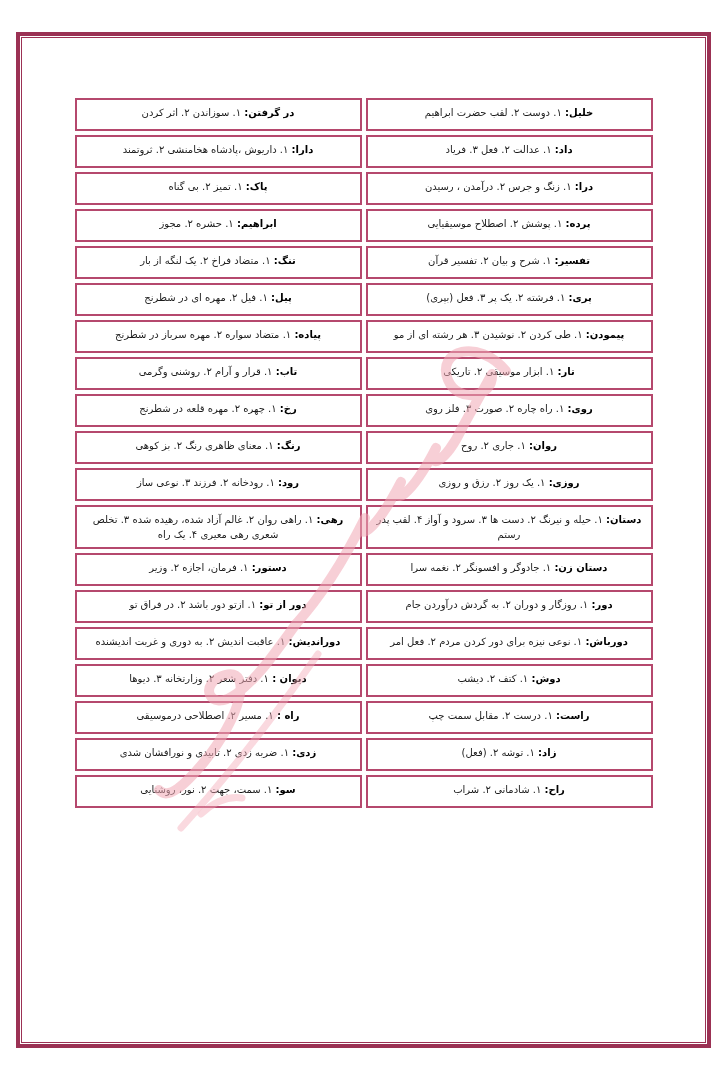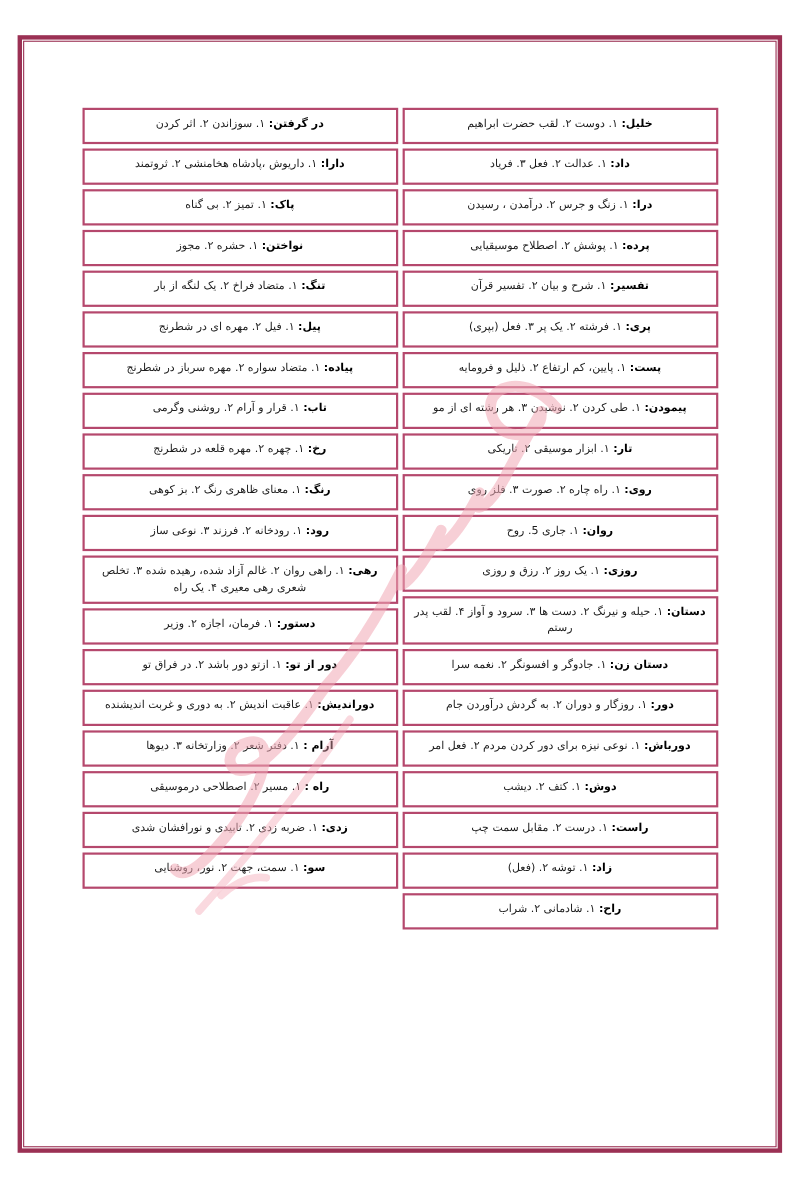--- a/index.html
+++ b/index.html
@@ -74,52 +74,51 @@
     </svg>
 
     <div class="table-area">
       <div class="col" id="col-right">
           <div class="cell"><b>خلیل:</b> <span>۱. دوست ۲. لقب حضرت ابراهیم</span></div>
           <div class="cell"><b>داد:</b> <span>۱. عدالت ۲. فعل ۳. فریاد</span></div>
           <div class="cell"><b>درا:</b> <span>۱. زنگ و جرس ۲. درآمدن ، رسیدن</span></div>
           <div class="cell"><b>پرده:</b> <span>۱. پوشش ۲. اصطلاح موسیقیایی</span></div>
           <div class="cell"><b>تفسیر:</b> <span>۱. شرح و بیان ۲. تفسیر قرآن</span></div>
           <div class="cell"><b>پری:</b> <span>۱. فرشته ۲. یک پر ۳. فعل (بپری)</span></div>
-          <div class="cell"><b>پست:</b> <span>۱. پایین، کم ارتفاع ۲. ذلیل و فرومایه</span></div>
           <div class="cell"><b>پیمودن:</b> <span>۱. طی کردن ۲. نوشیدن ۳. هر رشته ای از مو</span></div>
           <div class="cell"><b>تار:</b> <span>۱. ابزار موسیقی ۲. تاریکی</span></div>
           <div class="cell"><b>روی:</b> <span>۱. راه چاره ۲. صورت ۳. فلز روی</span></div>
-          <div class="cell"><b>روان:</b> <span>۱. جاری 5. روح</span></div>
+          <div class="cell"><b>روان:</b> <span>۱. جاری ۲. روح</span></div>
           <div class="cell"><b>روزی:</b> <span>۱. یک روز ۲. رزق و روزی</span></div>
           <div class="cell"><b>دستان:</b> <span>۱. حیله و نیرنگ ۲. دست ها ۳. سرود و آواز ۴. لقب پدر رستم</span></div>
           <div class="cell"><b>دستان زن:</b> <span>۱. جادوگر و افسونگر ۲. نغمه سرا</span></div>
           <div class="cell"><b>دور:</b> <span>۱. روزگار و دوران ۲. به گردش درآوردن جام</span></div>
           <div class="cell"><b>دورباش:</b> <span>۱. نوعی نیزه برای دور کردن مردم ۲. فعل امر</span></div>
           <div class="cell"><b>دوش:</b> <span>۱. کتف ۲. دیشب</span></div>
           <div class="cell"><b>راست:</b> <span>۱. درست ۲. مقابل سمت چپ</span></div>
           <div class="cell"><b>زاد:</b> <span>۱. توشه ۲. (فعل)</span></div>
           <div class="cell"><b>راح:</b> <span>۱. شادمانی ۲. شراب</span></div>
         </div>
       <div class="col" id="col-left">
           <div class="cell"><b>در گرفتن:</b> <span>۱. سوزاندن ۲. اثر کردن</span></div>
           <div class="cell"><b>دارا:</b> <span>۱. داریوش ،پادشاه هخامنشی ۲. ثروتمند</span></div>
           <div class="cell"><b>پاک:</b> <span>۱. تمیز ۲. بی گناه</span></div>
-          <div class="cell"><b>نواختن:</b> <span>۱. حشره ۲. مجوز</span></div>
+          <div class="cell"><b>ابراهیم:</b> <span>۱. حشره ۲. مجوز</span></div>
           <div class="cell"><b>تنگ:</b> <span>۱. متضاد فراخ ۲. یک لنگه از بار</span></div>
           <div class="cell"><b>پیل:</b> <span>۱. فیل ۲. مهره ای در شطرنج</span></div>
           <div class="cell"><b>پیاده:</b> <span>۱. متضاد سواره ۲. مهره سرباز در شطرنج</span></div>
           <div class="cell"><b>تاب:</b> <span>۱. قرار و آرام ۲. روشنی وگرمی</span></div>
           <div class="cell"><b>رخ:</b> <span>۱. چهره ۲. مهره قلعه در شطرنج</span></div>
           <div class="cell"><b>رنگ:</b> <span>۱. معنای ظاهری رنگ ۲. بز کوهی</span></div>
           <div class="cell"><b>رود:</b> <span>۱. رودخانه ۲. فرزند ۳. نوعی ساز</span></div>
           <div class="cell"><b>رهی:</b> <span>۱. راهی روان ۲. غالم آزاد شده، رهیده شده ۳. تخلص شعری رهی معیری ۴. یک راه</span></div>
           <div class="cell"><b>دستور:</b> <span>۱. فرمان، اجازه ۲. وزیر</span></div>
           <div class="cell"><b>دور از تو:</b> <span>۱. ازتو دور باشد ۲. در فراق تو</span></div>
           <div class="cell"><b>دوراندیش:</b> <span>۱. عاقبت اندیش ۲. به دوری و غربت اندیشنده</span></div>
-          <div class="cell"><b>آرام :</b> <span>۱. دفتر شعر ۲. وزارتخانه ۳. دیوها</span></div>
+          <div class="cell"><b>دیوان :</b> <span>۱. دفتر شعر ۲. وزارتخانه ۳. دیوها</span></div>
           <div class="cell"><b>راه :</b> <span>۱. مسیر ۲. اصطلاحی درموسیقی</span></div>
           <div class="cell"><b>زدی:</b> <span>۱. ضربه زدی ۲. تابیدی و نورافشان شدی</span></div>
           <div class="cell"><b>سو:</b> <span>۱. سمت، جهت ۲. نور، روشنایی</span></div>
         </div>
     </div>
   </div>
 
 </div>
 
 </body></html>

